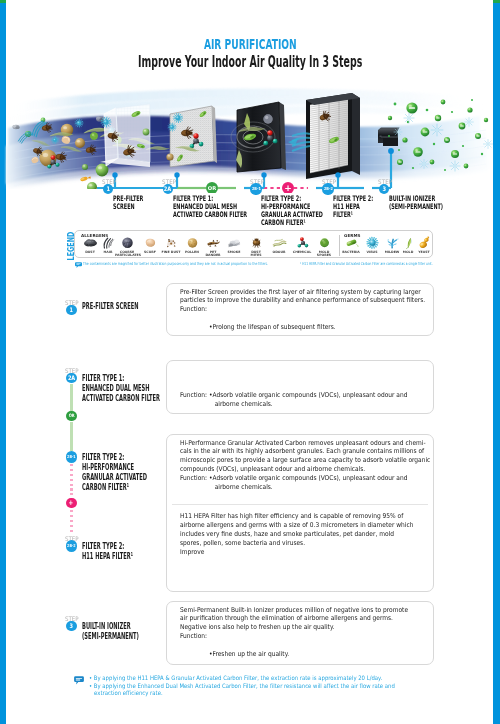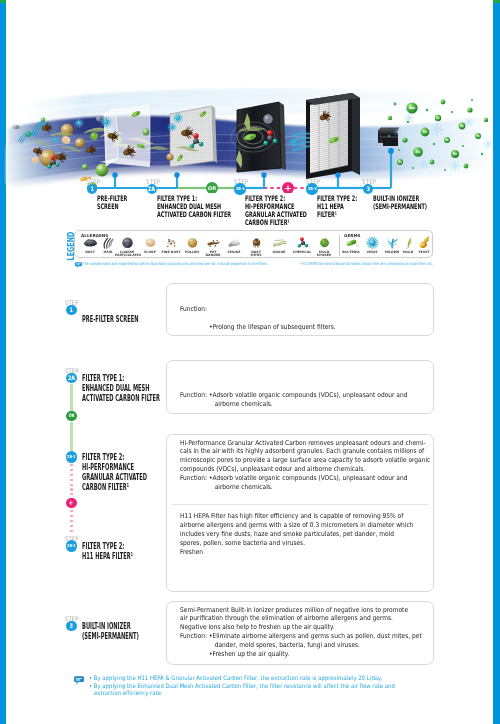--- a/index.html
+++ b/index.html
@@ -17,21 +17,21 @@
   .hdr .t2{font-family:"DejaVu Sans",sans-serif;font-weight:bold;font-stretch:condensed;
     font-size:16.4px;color:#1b1b1b;line-height:17px;transform:scaleX(.637);}
   .hdr .row{line-height:15px;}
   .hdr .row2{line-height:19px;}
 
   .hero{position:absolute;left:0;top:74px;width:500px;height:115px;}
   .hero svg{display:block;}
 
   
   .stepbar{position:absolute;left:0;top:145px;width:500px;height:48px;}
-  .topsteps{position:absolute;left:0;top:176px;width:416px;height:48px;}
+  .topsteps{position:absolute;left:16px;top:176px;width:416px;height:48px;}
   .tsLabel{position:absolute;font-family:"DejaVu Sans",sans-serif;font-weight:bold;font-stretch:condensed;
     font-size:7.6px;line-height:8.1px;color:#141414;white-space:nowrap;letter-spacing:-0.05px;}
   .tsLabel span{display:block;transform:scaleX(.72);transform-origin:left center;}
   .stepWord{position:absolute;font-family:"DejaVu Sans",sans-serif;font-size:6.1px;color:#b0b0b0;
     letter-spacing:.2px;font-weight:normal;}
   .stepWord span{display:block;transform:scaleX(.9);transform-origin:left center;}
   .tsBadge{position:absolute;border-radius:50%;background:#0d8ddb;color:#fff;
     font-family:"DejaVu Sans",sans-serif;font-weight:bold;display:flex;align-items:center;justify-content:center;}
   .tsBadge span{display:block;transform:scaleX(.82);}
   .orLbl,.plusLbl{position:absolute;color:#fff;font-family:"DejaVu Sans",sans-serif;font-weight:bold;
@@ -1354,21 +1354,21 @@
     <div class="footnote fnL">The contaminants are magnified for better illustration purposes only and they are not in actual proportion to the filters.</div>
     <div class="footnote fnR">¹ H11 HEPA Filter and Granular Activated Carbon Filter are combined as a single filter unit.</div>
   </div>
   <div class="mainArea" id="mainArea">
       <div class="msWord" style="left: 65.4px; top: 299px;">
         <span>STEP</span>
       </div>
       <div class="msBadge" style="left: 66.2px; top: 304.8px; width: 10.4px; height: 10.4px; background: rgb(27, 158, 224); font-size: 6.2px;">
         <span>1</span>
       </div>
-      <div class="msTitle" style="top: 314px;">
+      <div class="msTitle" style="top: 301px;">
         <span>PRE-FILTER SCREEN</span>
       </div>
       <div class="msConn" style="top: 384px; height: 27px; background: rgb(191, 224, 180);"></div>
       <div class="msWord" style="left: 65.4px; top: 367px;">
         <span>STEP</span>
       </div>
       <div class="msBadge" style="left: 66.2px; top: 372.8px; width: 10.4px; height: 10.4px; background: rgb(27, 158, 224); font-size: 6.2px;">
         <span>2A</span>
       </div>
       <div class="msTitle" style="top: 373px;">
@@ -1408,20 +1408,24 @@
         <span>STEP</span>
       </div>
       <div class="msBadge" style="left: 66.2px; top: 620.8px; width: 10.4px; height: 10.4px; background: rgb(27, 158, 224); font-size: 6.2px;">
         <span>3</span>
       </div>
       <div class="msTitle" style="top: 621px;">
         <span>BUILT-IN IONIZER</span>
         <span>(SEMI-PERMANENT)</span>
       </div>
       <div class="panel" style="top: 283px; height: 53px;"></div>
+      <div class="pBody" style="top: 287.5px; left: 180px;">
+        <span>Pre-Filter Screen provides the first layer of air filtering system by capturing larger</span>
+        <span>particles to improve the durability and enhance performance of subsequent filters.</span>
+      </div>
       <div class="pFunc" style="top: 305.3px; left: 180px;">
         <span>Function:</span>
       </div>
       <div class="pBul" style="top: 323.1px; left: 209px;">
         <span>•Prolong the lifespan of subsequent filters.</span>
       </div>
       <div class="panel" style="top: 360px; height: 54px;"></div>
       <div class="pFunc" style="top: 391.2px; left: 180px;">
         <span>Function:</span>
       </div>
@@ -1444,34 +1448,30 @@
         <span>&nbsp;&nbsp;&nbsp;airborne chemicals.</span>
       </div>
       <div class="pDivider" style="top: 504px;"></div>
       <div class="pBody" style="top: 512px; left: 180px;">
         <span>H11 HEPA Filter has high filter efficiency and is capable of removing 95% of</span>
         <span>airborne allergens and germs with a size of 0.3 micrometers in diameter which</span>
         <span>includes very fine dusts, haze and smoke particulates, pet dander, mold</span>
         <span>spores, pollen, some bacteria and viruses.</span>
       </div>
       <div class="pFunc" style="top: 547.6px; left: 180px;">
-        <span>Freshen</span>
+        <span>Improve</span>
       </div>
       <div class="panel" style="top: 601px; height: 64px;"></div>
       <div class="pBody" style="top: 605.5px; left: 180px;">
         <span>Semi-Permanent Built-in Ionizer produces million of negative ions to promote</span>
         <span>air purification through the elimination of airborne allergens and germs.</span>
         <span>Negative ions also help to freshen up the air quality.</span>
       </div>
       <div class="pFunc" style="top: 632.2px; left: 180px;">
         <span>Function:</span>
-      </div>
-      <div class="pBul" style="top: 632.2px; left: 209px;">
-        <span>•Eliminate airborne allergens and germs such as pollen, dust mites, pet</span>
-        <span>&nbsp;&nbsp;&nbsp;dander, mold spores, bacteria, fungi and viruses.</span>
       </div>
       <div class="pBul" style="top: 650px; left: 209px;">
         <span>•Freshen up the air quality.</span>
       </div>
     </div>
   <div class="bNotes" id="bNotes">
     <svg class="bubbleIcon2" width="10" height="9" viewBox="0 0 10 9" xmlns="http://www.w3.org/2000/svg">
       <path d="M1.5 0.2 H8.5 A1.4 1.4 0 0 1 9.9 1.6 V4.7 A1.4 1.4 0 0 1 8.5 6.1 H4.3 L2.1 8.5 L2.5 6.1 H1.5 A1.4 1.4 0 0 1 0.1 4.7 V1.6 A1.4 1.4 0 0 1 1.5 0.2 Z" fill="#1b87c9"></path>
       <g fill="#fff">
           <rect x="1.7" y="2.0" width="6.5" height=".85" rx=".42"></rect>
@@ -1480,14 +1480,16 @@
     </svg>
   <div class="bNote" style="left: 89px; top: 2px;">
         <span>• By applying the H11 HEPA &amp; Granular Activated Carbon Filter, the extraction rate is approximately 20 L/day.</span>
       </div>
       <div class="bNote" style="left: 89px; top: 9.6px;">
         <span>• By applying the Enhanced Dual Mesh Activated Carbon Filter, the filter resistance will affect the air flow rate and</span>
         <span>&nbsp;&nbsp;&nbsp;extraction efficiency rate.</span>
       </div>
     </div>
   <div class="hdr">
+    <div class="row"><span class="cond t1">AIR PURIFICATION</span></div>
+    <div class="row2"><span class="cond t2">Improve Your Indoor Air Quality In 3 Steps</span></div>
   </div>
 </div>
 
 </body></html>

